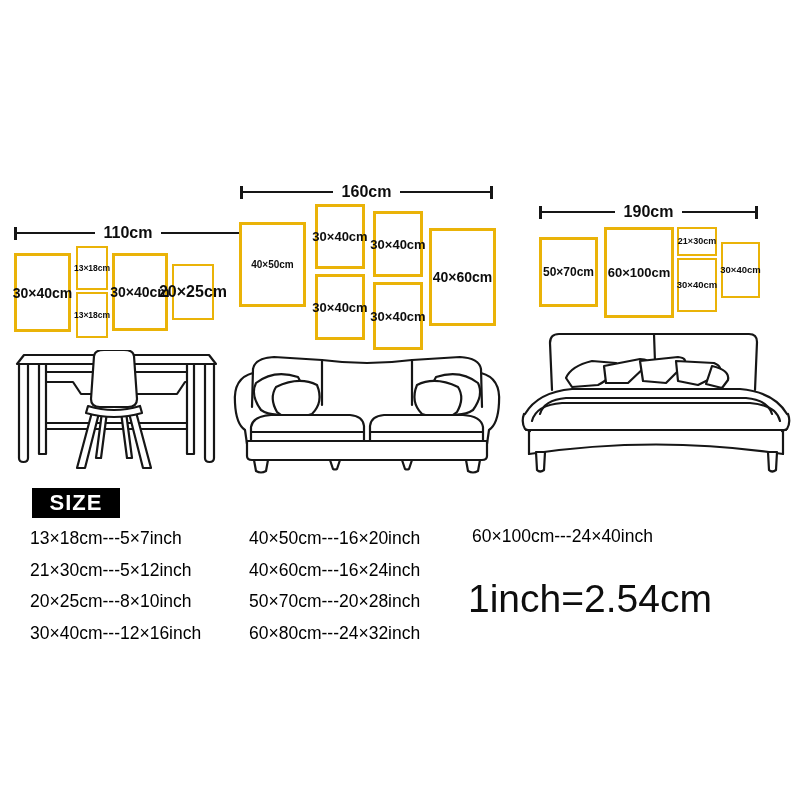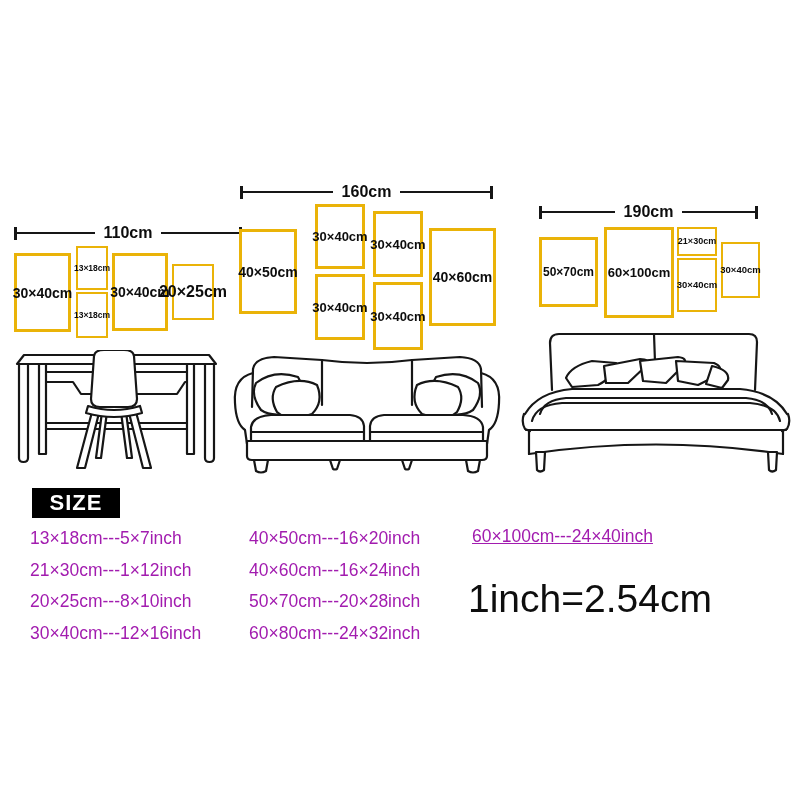--- a/index.html
+++ b/index.html
@@ -26,21 +26,21 @@
 
   
   .furni{position:absolute;}
 
   
   .size-head{
     position:absolute;left:32px;top:488px;width:88px;height:30px;
     background:#000;color:#fff;font-weight:bold;font-size:22px;letter-spacing:1px;
     display:flex;align-items:center;justify-content:center;
   }
-  .col{position:absolute;font-size:17.5px;color:#a21caf;}
+  .col{position:absolute;font-size:17.5px;color:#000000;}
   .col .row{height:31.5px;display:flex;align-items:center;white-space:nowrap;}
   .conv{position:absolute;left:468px;top:577px;font-size:39px;color:#0e0e0e;white-space:nowrap;}
 </style>
 </head>
 <body>
 
 <div class="canvas">
 
   <div class="layer">
     <div class="dim" style="left:14px;top:224px;width:228px;">
@@ -79,21 +79,21 @@
   </div>
 
   <div class="layer">
     <div class="dim" style="left:240px;top:183px;width:253px;">
       <span class="tick"></span>
       <span class="seg"></span>
       <span class="lbl">160cm</span>
       <span class="seg"></span>
       <span class="tick"></span>
     </div>
-    <div class="frame" style="left:239px;top:229px;width:58px;height:85px;font-size:14px;">40×50cm</div>
+    <div class="frame" style="left:239px;top:222px;width:67px;height:85px;font-size:10px;">40×50cm</div>
     <div class="frame" style="left:315px;top:204px;width:50px;height:65px;font-size:13px;">30×40cm</div>
     <div class="frame" style="left:315px;top:274px;width:50px;height:66px;font-size:13px;">30×40cm</div>
     <div class="frame" style="left:373px;top:211px;width:50px;height:66px;font-size:13px;">30×40cm</div>
     <div class="frame" style="left:373px;top:282px;width:50px;height:68px;font-size:13px;">30×40cm</div>
     <div class="frame" style="left:429px;top:228px;width:67px;height:98px;font-size:14px;">40×60cm</div>
 
     <svg class="furni" style="left:226px;top:347px;" width="282" height="128" viewBox="0 0 282 128">
       <g stroke="#161616" stroke-width="2.2" fill="#fff" stroke-linejoin="round" stroke-linecap="round">
         <path d="M26,60 L27,22 Q29,11 48,10 L96,13 Q141,19 186,13 L234,10 Q253,11 255,22 L256,60"></path>
         <path d="M96,13 V58 M186,13 V58" fill="none"></path>
@@ -149,32 +149,32 @@
         <path d="M252,122 h9 l-1,18 q-4,3 -7,0 Z"></path>
       </g>
     </svg>
   </div>
 
   <div class="layer">
     <div class="size-head">SIZE</div>
 
     <div class="col" style="left:30px;top:523px;">
       <div class="row">13×18cm---5×7inch</div>
-      <div class="row">21×30cm---1×12inch</div>
+      <div class="row">21×30cm---5×12inch</div>
       <div class="row">20×25cm---8×10inch</div>
       <div class="row">30×40cm---12×16inch</div>
     </div>
 
     <div class="col" style="left:249px;top:523px;">
       <div class="row">40×50cm---16×20inch</div>
       <div class="row">40×60cm---16×24inch</div>
       <div class="row">50×70cm---20×28inch</div>
       <div class="row">60×80cm---24×32inch</div>
     </div>
 
-    <div class="col" style="left:472px;top:521px;text-decoration:underline;">
+    <div class="col" style="left:472px;top:521px;">
       <div class="row">60×100cm---24×40inch</div>
     </div>
 
     <div class="conv">1inch=2.54cm</div>
   </div>
 
 </div>
 
 </body></html>

